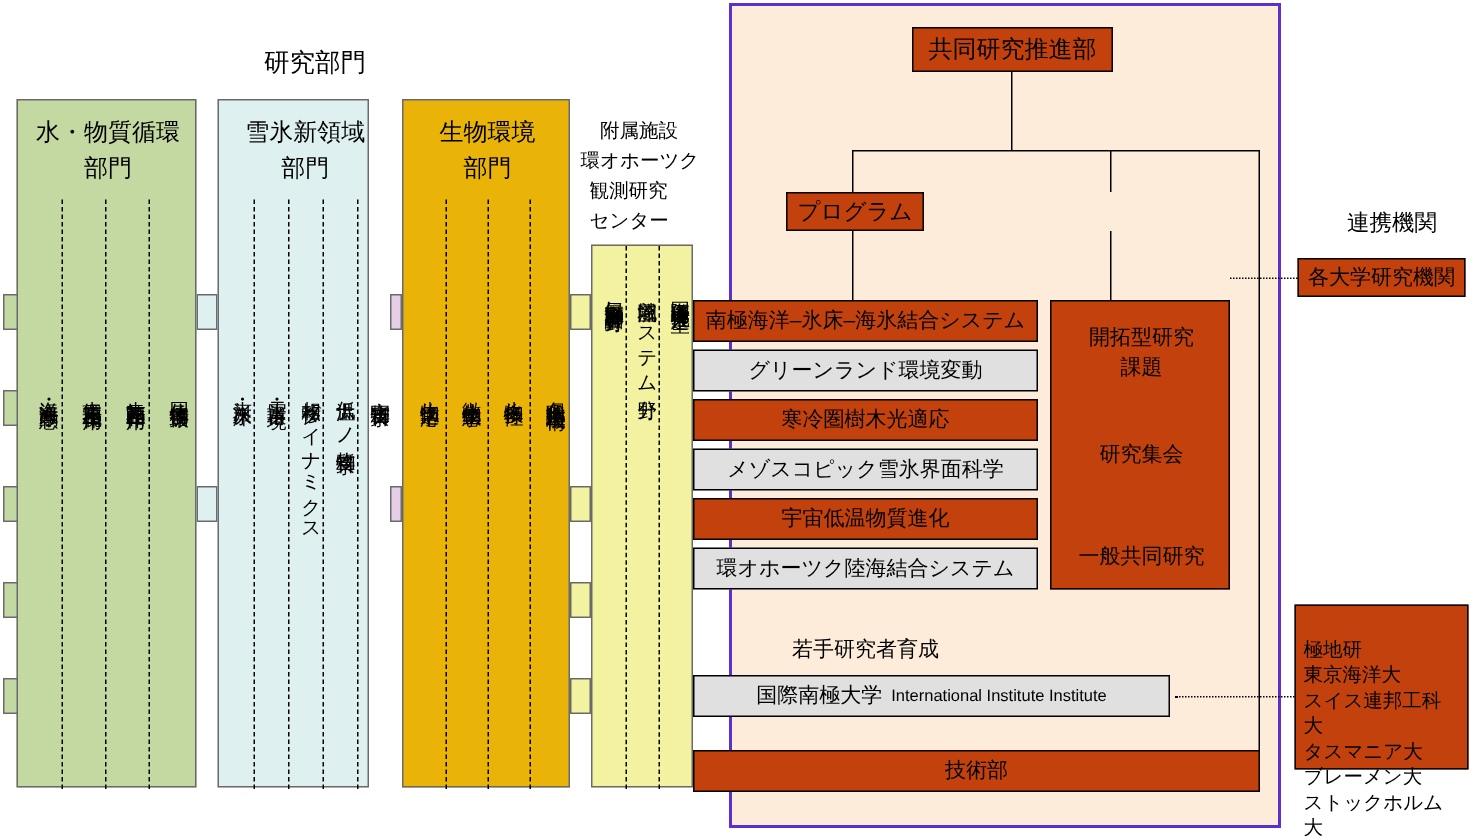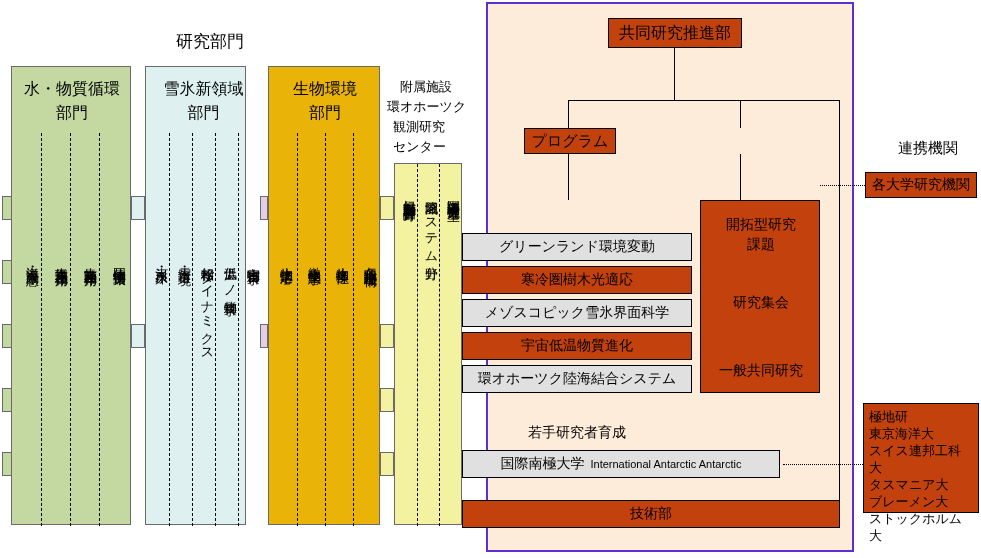--- a/index.html
+++ b/index.html
@@ -131,48 +131,49 @@
   <div class="line" style="left:740px;top:100px;width:1px;height:28px;"></div>
   <div class="line" style="left:839px;top:100px;width:1px;height:415px;"></div>
   <div class="line" style="left:674px;top:514px;width:166px;height:1px;"></div>
 
   <div class="abs wbox ctr" style="left:524px;top:128px;width:92px;height:26px;font-size:15px;">プログラム</div>
 
 
   <div class="line" style="left:568px;top:154px;width:1px;height:46px;"></div>
   <div class="line" style="left:740px;top:154px;width:1px;height:46px;"></div>
 
+  <div class="abs wbox ctr" style="left:462px;top:200px;width:230px;height:28px;font-size:14px;">南極海洋–氷床–海氷結合システム</div>
   <div class="abs gbox ctr" style="left:462px;top:233px;width:230px;height:28px;font-size:14px;">グリーンランド環境変動</div>
   <div class="abs wbox ctr" style="left:462px;top:266px;width:230px;height:28px;font-size:14px;">寒冷圏樹木光適応</div>
   <div class="abs gbox ctr" style="left:462px;top:299px;width:230px;height:28px;font-size:14px;text-align:center;">メゾスコピック雪氷界面科学</div>
   <div class="abs wbox ctr" style="left:462px;top:332px;width:230px;height:28px;font-size:14px;">宇宙低温物質進化</div>
   <div class="abs gbox ctr" style="left:462px;top:365px;width:230px;height:28px;font-size:14px;text-align:center;">環オホーツク陸海結合システム</div>
   <div class="abs ctr" style="left:462px;top:420px;width:230px;height:26px;font-size:14px;">若手研究者育成</div>
 
   <div class="abs gbox" style="left:462px;top:450px;width:318px;height:28px;">
     <div style="display:flex;align-items:center;justify-content:center;height:100%;">
       <span style="font-size:14px;">国際南極大学</span>
-      <span style="font-size:11px;margin-left:6px;">International Antarctic Antarctic</span>
+      <span style="font-size:11px;margin-left:6px;">International Institute Institute</span>
     </div>
   </div>
 
   <div class="abs wbox" style="left:700px;top:200px;width:120px;height:193px;">
     <div class="ctr" style="position:absolute;left:0;top:14px;width:120px;height:20px;font-size:14px;">開拓型研究</div>
     <div class="ctr" style="position:absolute;left:0;top:34px;width:120px;height:20px;font-size:14px;">課題</div>
     <div class="ctr" style="position:absolute;left:0;top:92px;width:120px;height:20px;font-size:14px;">研究集会</div>
     <div class="ctr" style="position:absolute;left:0;top:160px;width:120px;height:20px;font-size:14px;">一般共同研究</div>
   </div>
 
   <div class="abs wbox ctr" style="left:462px;top:500px;width:378px;height:28px;font-size:14px;">技術部</div>
 
   <div class="abs wbox ctr" style="left:865px;top:172px;width:112px;height:26px;font-size:14px;">各大学研究機関</div>
   <div class="dot" style="left:820px;top:185px;width:45px;height:0;"></div>
   <div class="line" style="left:820px;top:185px;width:1px;height:0;"></div>
 
-  <div class="abs wbox" style="left:863px;top:403px;width:116px;height:110px;padding:4px 5px;">
+  <div class="abs wbox" style="left:863px;top:403px;width:116px;height:110px;padding:20px 5px;">
     <div style="font-size:13px;line-height:17px;">極地研</div>
     <div style="font-size:13px;line-height:17px;">東京海洋大</div>
     <div style="font-size:13px;line-height:17px;">スイス連邦工科大</div>
     <div style="font-size:13px;line-height:17px;">タスマニア大</div>
     <div style="font-size:13px;line-height:17px;">ブレーメン大</div>
     <div style="font-size:13px;line-height:17px;">ストックホルム大</div>
   </div>
   <div class="dot" style="left:783px;top:464px;width:80px;height:0;"></div>
 
 </div>

